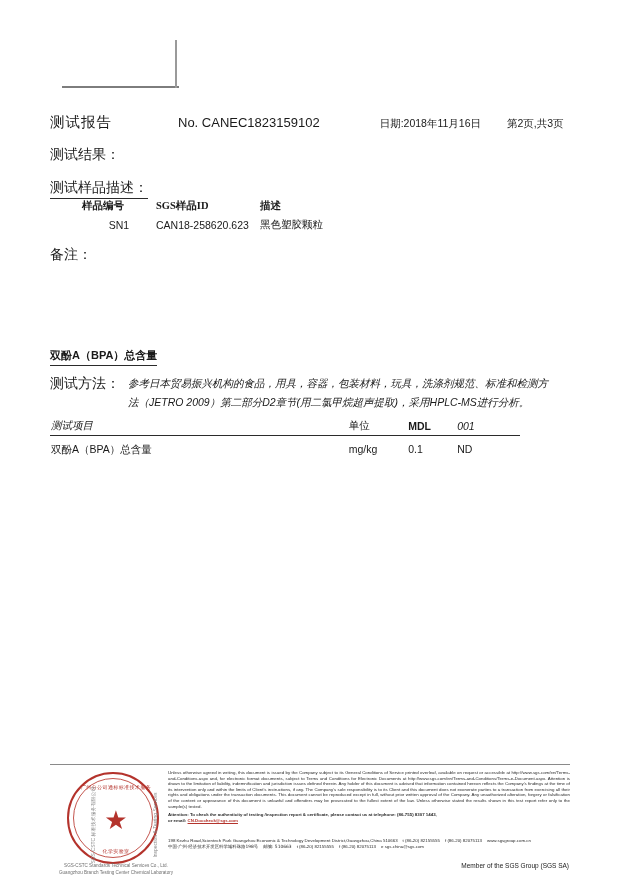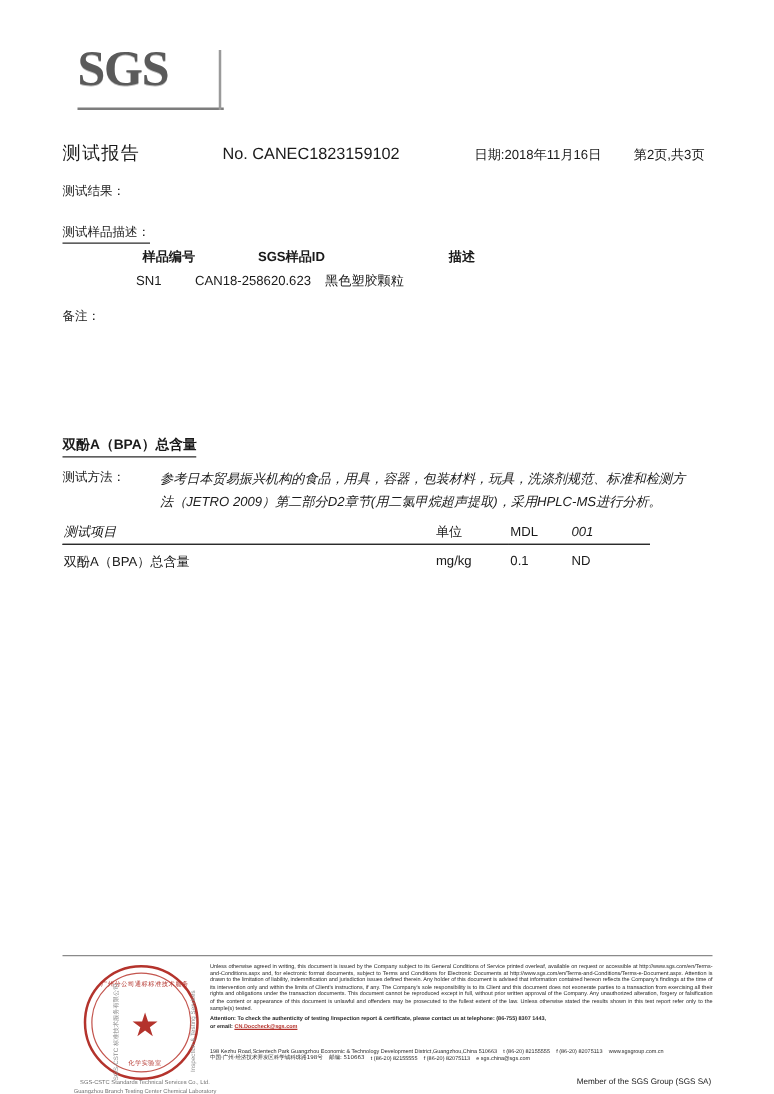--- a/index.html
+++ b/index.html
@@ -82,21 +82,21 @@
   }
   .title-page {
     font-size: 10.5px;
     margin-left: 26px;
     white-space: nowrap;
   }
 
   
   .lbl {
     position: absolute;
-    font-size: 10px;
+    font-size: 14px;
     white-space: nowrap;
   }
   .results-label { left: 50px; top: 146px; }
 
   .sample-desc {
     left: 50px;
     top: 179px;
     border-bottom: 1px solid #2b2b2b;
     padding-bottom: 1px;
   }
@@ -104,23 +104,24 @@
   
   .sample-table {
     position: absolute;
     left: 82px;
     top: 199px;
     font-size: 10.5px;
     border-collapse: collapse;
   }
   .sample-table th {
     font-weight: bold;
-    text-align: right;
+    text-align: left;
     padding: 0 0 5px 0;
     white-space: nowrap;
+    font-family: Liberation Serif, serif;
   }
   .sample-table td {
     padding: 0;
     white-space: nowrap;
   }
   .col-no { width: 74px; }
   .col-id { width: 104px; }
   .col-desc { width: 120px; }
   .cell-center { text-align: center; }
 
@@ -168,21 +169,21 @@
     border-collapse: collapse;
   }
   .res-table thead th {
     font-weight: normal;
     padding-bottom: 2px;
     white-space: nowrap;
     border-bottom: 1px solid #2b2b2b;
   }
   .res-table thead th.item-h { text-align: left; width: 280px; font-style: italic; }
   .res-table thead th.unit-h { text-align: left; width: 56px; }
-  .res-table thead th.mdl-h  { text-align: left; width: 46px; }
+  .res-table thead th.mdl-h  { text-align: left; width: 46px; font-weight: bold; }
   .res-table thead th.s1-h   { text-align: left; width: 60px; font-style: italic; }
   .res-table tbody td {
     padding-top: 7px;
     white-space: nowrap;
     vertical-align: top;
   }
 
   
   .footer-rule {
     position: absolute;
@@ -294,23 +295,20 @@
     font-size: 6.5px;
     color: #1a1a1a;
     white-space: nowrap;
   }
 </style>
 </head>
 <body>
 
 <div class="page">
 
-  <div class="logo-block">
-    <div class="logo-text">SGS</div>
-  </div>
   <div class="logo-rule"></div>
   <div class="logo-tick"></div>
 
   <div class="title-row">
     <span class="report-title">测试报告</span>
     <span class="title-no">No. CANEC1823159102</span>
     <span class="title-date">日期:2018年11月16日</span>
     <span class="title-page">第2页,共3页</span>
   </div>
 

